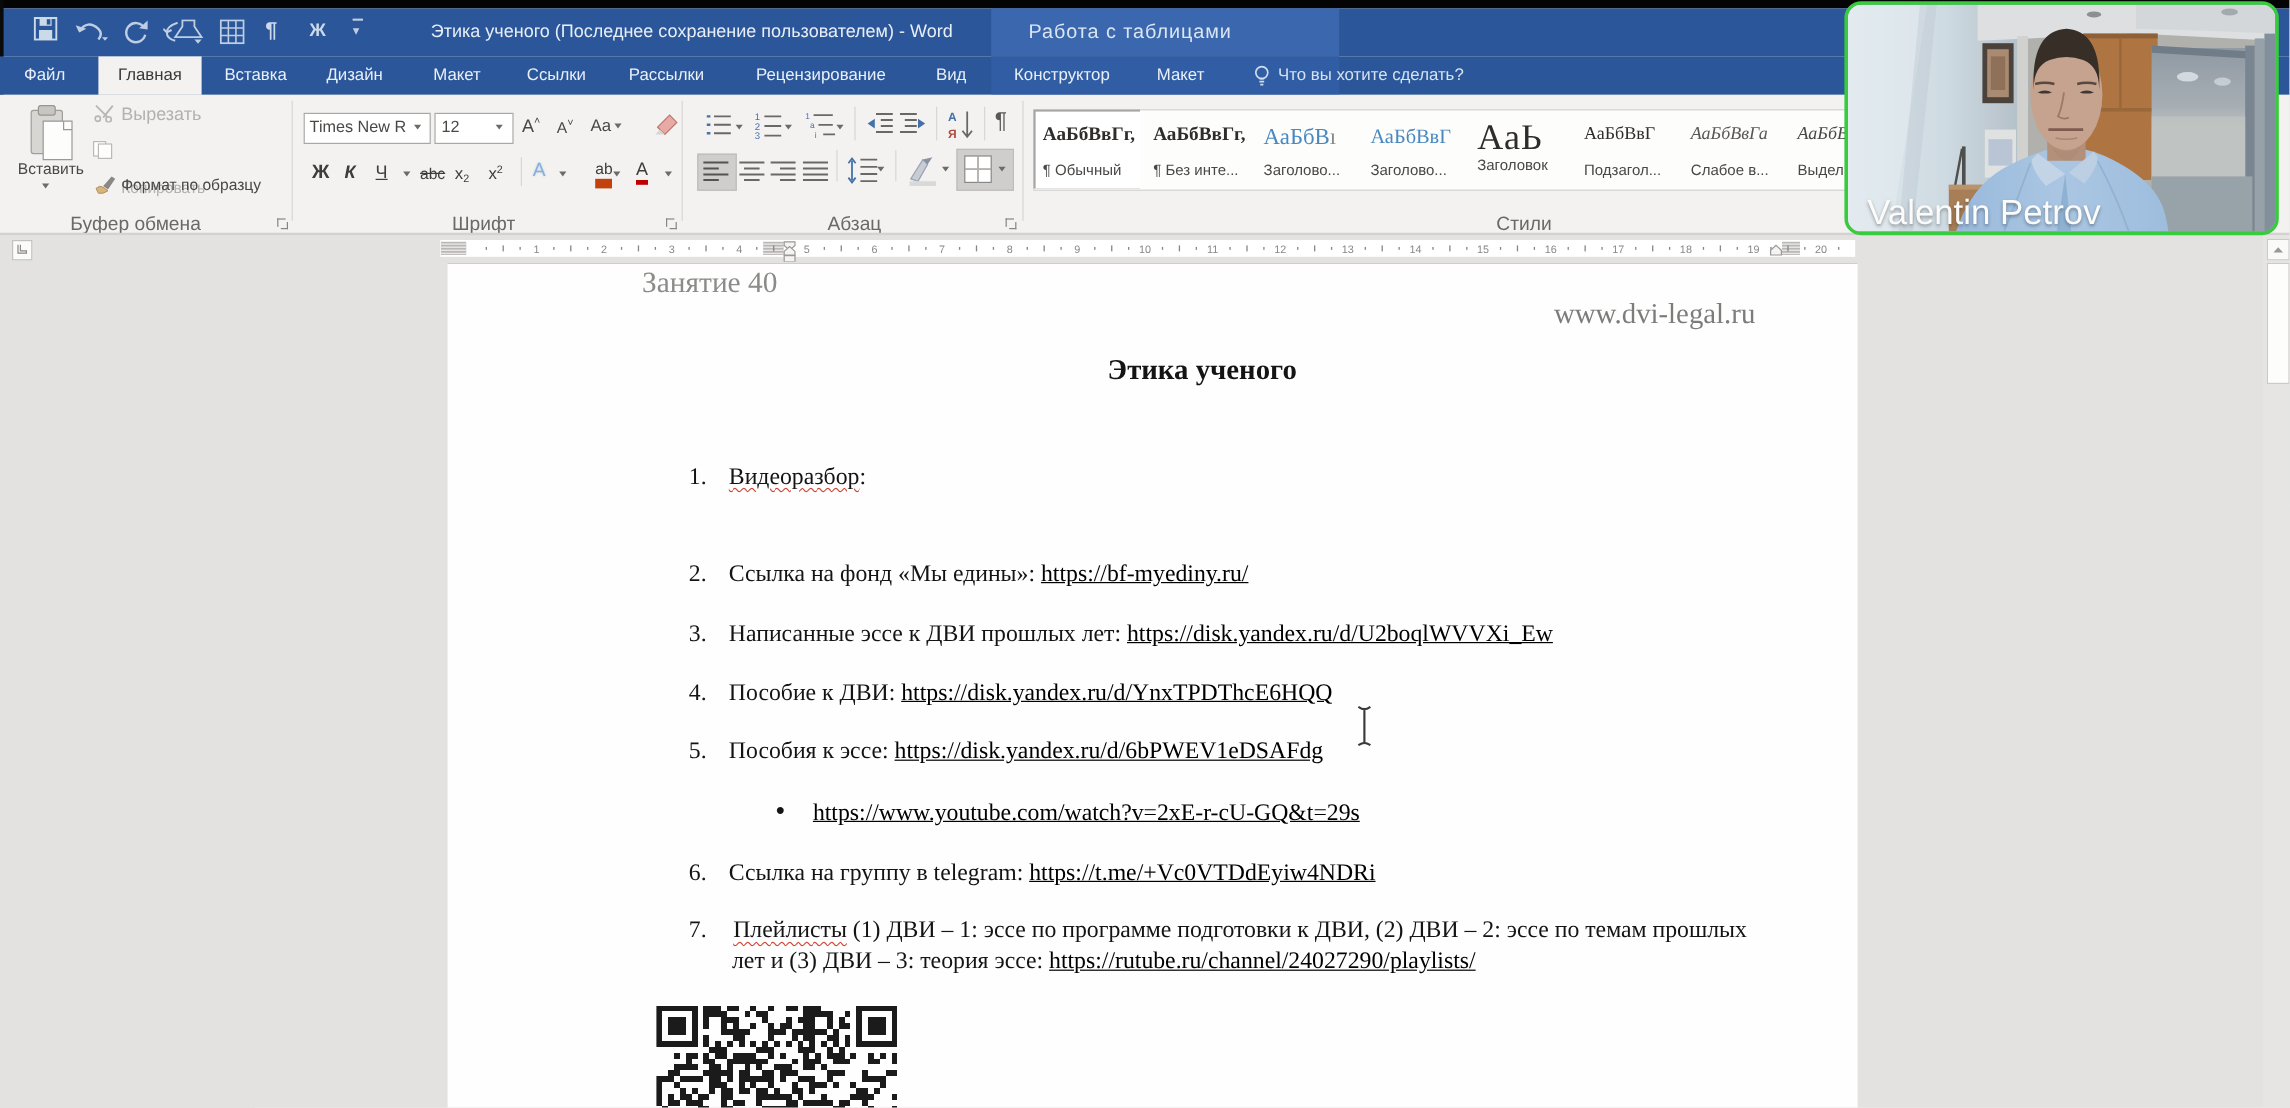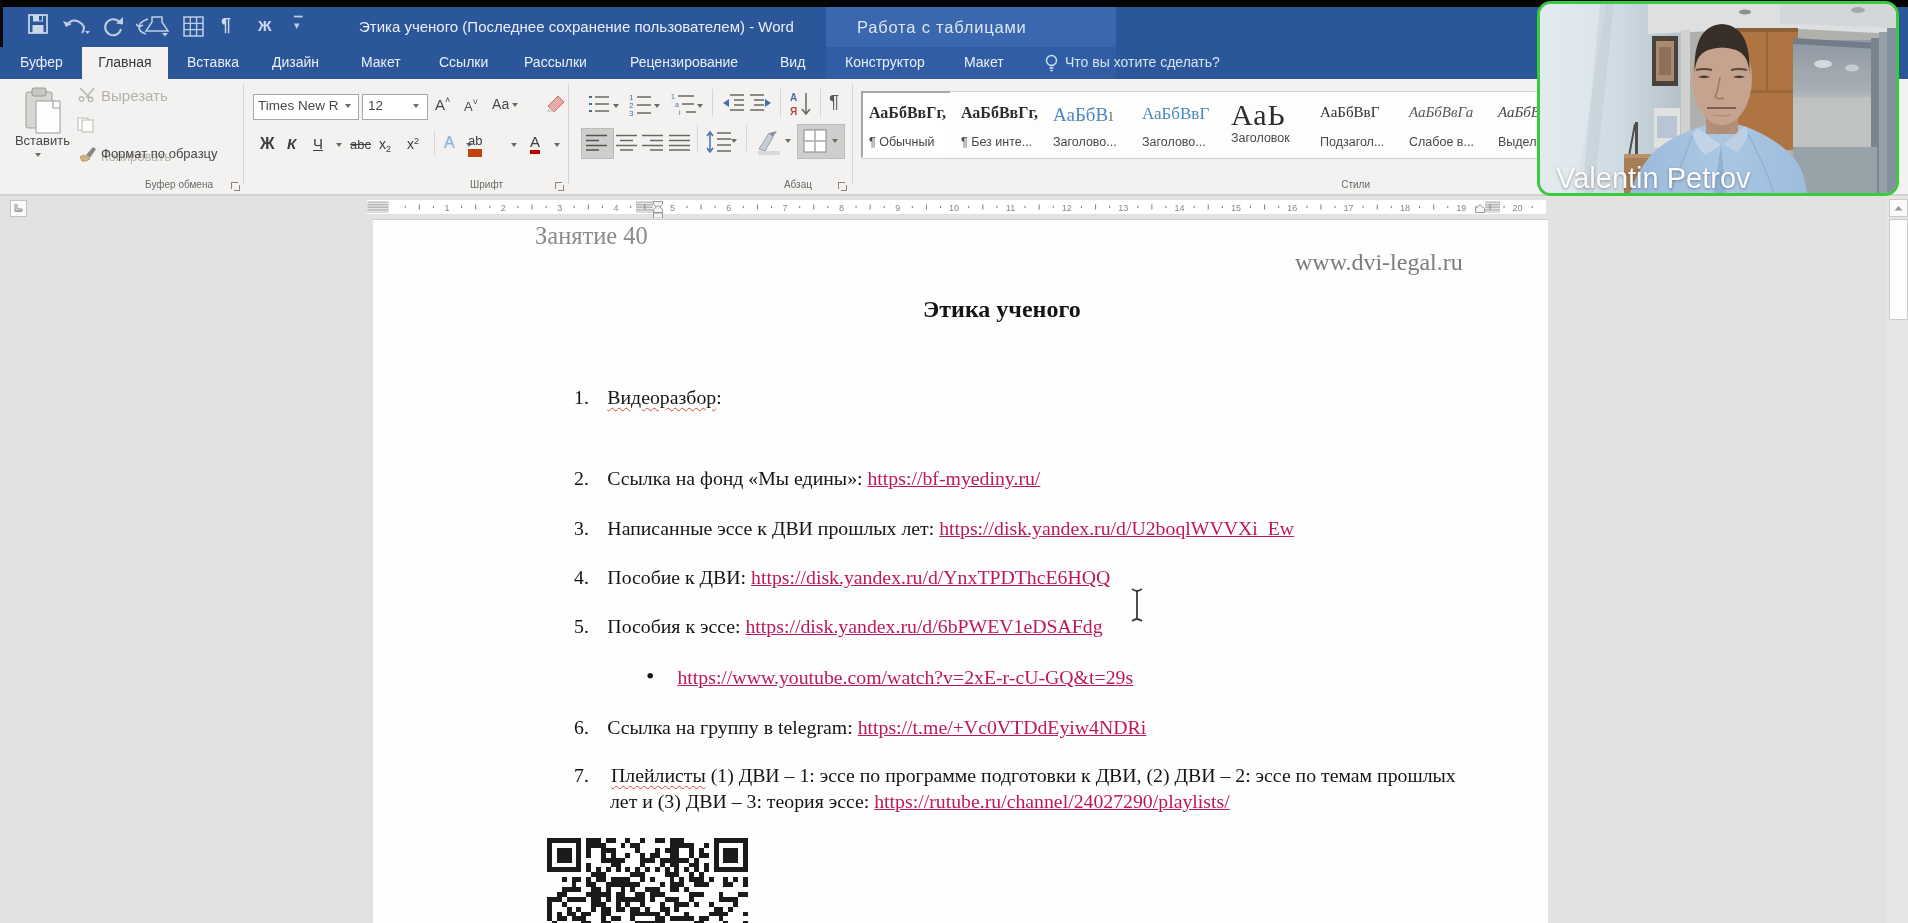--- a/index.html
+++ b/index.html
@@ -17,41 +17,41 @@
   
   #tabsrow{left:0;top:47px;width:1908px;height:32px;background:#2b579a;}
   #ctxpanel2{left:826px;top:47px;width:290px;height:32px;background:#305da4;}
   .tab{position:absolute;top:7px;font-size:14px;color:#e9eff8;white-space:nowrap;}
   #activetab{position:absolute;left:82px;top:0px;width:86px;height:32px;background:#f3f2f1;}
   #activetab span{position:absolute;left:0;right:0;top:7px;text-align:center;font-size:14px;color:#383736;}
   
   #ribbon{left:0;top:79px;width:1908px;height:115px;background:#f3f2f1;}
   #ribbonborder{left:0;top:194px;width:1908px;height:2px;background:#d4d2d0;}
   .rdiv{position:absolute;top:5px;width:1px;height:100px;background:#d8d6d4;}
-  .glabel{position:absolute;top:100px;font-size:10px;color:#6b6966;width:200px;margin-left:-100px;text-align:right;}
+  .glabel{position:absolute;top:100px;font-size:16px;color:#6b6966;width:200px;margin-left:-100px;text-align:center;}
   .launcher{position:absolute;top:103px;width:10px;height:10px;}
   .launcher:before{content:"";position:absolute;left:0;top:0;width:6px;height:6px;border-left:1px solid #88867f;border-top:1px solid #88867f;}
   .launcher:after{content:"";position:absolute;left:3px;top:3px;width:5px;height:5px;border-right:1px solid #88867f;border-bottom:1px solid #88867f;}
   .ricon{position:absolute;}
   .stcell{position:absolute;top:12px;width:89px;height:66px;overflow:hidden;}
   .stsel{position:absolute;left:0;top:0;width:89px;height:64px;border:2px solid #a8a6a4;background:#fff;}
   .st1{position:absolute;left:8px;top:13px;font-family:"Liberation Serif",serif;font-size:16px;color:#2f2d2b;white-space:nowrap;}
   .st2{position:absolute;left:8px;top:44px;font-size:12.5px;color:#4a4846;white-space:nowrap;}
   .dis{color:#b3b1ae;}
   .en{color:#4a4846;}
   .rtext{position:absolute;font-size:12.5px;white-space:nowrap;}
   .arr{display:inline-block;width:0;height:0;border-left:3.5px solid transparent;border-right:3.5px solid transparent;border-top:4px solid #6d6b68;vertical-align:middle;}
   
   #rulerstrip{left:0;top:196px;width:1908px;height:22px;background:#e3e2e0;}
   #rulerband{position:absolute;left:367px;top:4px;width:1179px;height:14px;background:#ffffff;}
   
   #docarea{left:0;top:218px;width:1908px;height:705px;background:#e3e2e0;}
   #page{position:absolute;left:373px;top:1px;width:1175px;height:704px;background:#fefefe;border-top:1px solid #cfcecc;overflow:hidden;}
   .doc{position:absolute;font-family:"Liberation Serif",serif;font-size:19.8px;color:#141414;white-space:nowrap;line-height:normal;}
-  .doc a{color:#be185d;text-decoration:underline;}
+  .doc a{color:#000000;text-decoration:underline;}
   .gray{color:#8b8b89;}
   .gap1{display:inline-block;width:18.5px;}
   .spell{text-decoration:underline wavy #d04a3a 1px;text-underline-offset:3px;}
   
   #sbtrack{left:1886px;top:196px;width:22px;height:727px;background:#e6e5e3;}
   #sbbtn{left:1889px;top:199px;width:17px;height:16px;background:#fafaf9;border:1px solid #cccbc9;}
   #sbthumb{left:1889px;top:219px;width:17px;height:99px;background:#fdfdfc;border:1px solid #cccbc9;}
   
   #webcam{left:1537px;top:1px;width:362px;height:195px;border-radius:14px;background:#8fa3ad;border:3px solid #38cb3e;box-sizing:border-box;overflow:hidden;}
   #camname{position:absolute;left:16px;top:158px;font-size:29px;color:#fbfbfb;text-shadow:0 1px 3px rgba(0,0,0,.35);}
@@ -90,21 +90,21 @@
           <path d="M1 7.3 H20 M7.3 1 V20 M13.6 1 V20 M1 13.6 H20" stroke="#bfcee2" stroke-width="1.3"></path>
         </svg>
        <div class="qat" style="position:absolute;left:221px;top:8px;font-size:18px;font-weight:bold;color:#ccd9e9;">¶</div>
        <div class="qat" style="position:absolute;left:258px;top:10px;font-size:15px;font-weight:bold;color:#ccd9e9;">Ж</div>
        <div class="qat" style="position:absolute;left:294px;top:9px;font-size:11px;color:#bfcee2;">▔<br><span style="position:relative;top:-10px;">▾</span></div>
      </div>
   </div>
   <div id="leftblack" class="abs"></div>
   <div id="tabsrow" class="abs">
      <div id="ctxpanel2" class="abs" style="left:826px;top:0;"></div>
-     <div class="tab" style="left:20px;">Буфер</div>
+     <div class="tab" style="left:20px;">Файл</div>
      <div id="activetab">
         <span>Главная</span>
       </div>
      <div class="tab" style="left:187px;">Вставка</div>
      <div class="tab" style="left:272px;">Дизайн</div>
      <div class="tab" style="left:361px;">Макет</div>
      <div class="tab" style="left:439px;">Ссылки</div>
      <div class="tab" style="left:524px;">Рассылки</div>
      <div class="tab" style="left:630px;">Рецензирование</div>
      <div class="tab" style="left:780px;">Вид</div>
@@ -164,21 +164,21 @@
     <div class="rtext" style="left:260px;top:56px;font-size:16px;font-weight:bold;color:#3f3d3b;">Ж</div>
     <div class="rtext" style="left:287px;top:56px;font-size:15px;font-style:italic;font-weight:bold;color:#3f3d3b;">К</div>
     <div class="rtext" style="left:313px;top:56px;font-size:15px;color:#3f3d3b;text-decoration:underline;">Ч</div>
     <div class="arr" style="position:absolute;left:336px;top:64px;"></div>
     <div class="rtext" style="left:350px;top:58px;font-size:13px;color:#3f3d3b;text-decoration:line-through;">abc</div>
     <div class="rtext" style="left:379px;top:57px;font-size:14px;color:#3f3d3b;">x<span style="font-size:9px;vertical-align:-3px;">2</span></div>
     <div class="rtext" style="left:407px;top:57px;font-size:14px;color:#3f3d3b;">x<span style="font-size:9px;vertical-align:5px;">2</span></div>
     <div style="position:absolute;left:434px;top:52px;width:1px;height:24px;background:#d8d6d4;"></div>
     <div class="rtext" style="left:444px;top:55px;font-size:16px;color:#8ab0d8;text-shadow:0 0 2px #b8d0e8;">А</div>
     <div class="arr" style="position:absolute;left:466px;top:64px;"></div>
-    <div class="rtext" style="left:468px;top:54px;font-size:13px;color:#3f3d3b;border-bottom:8px solid #c2410c;padding-bottom:1px;">ab</div>
+    <div class="rtext" style="left:496px;top:54px;font-size:13px;color:#3f3d3b;border-bottom:8px solid #c2410c;padding-bottom:1px;">ab</div>
     <div class="arr" style="position:absolute;left:511px;top:64px;"></div>
     <div class="rtext" style="left:530px;top:54px;font-size:15px;color:#3f3d3b;border-bottom:4px solid #c00000;padding-bottom:0px;">А</div>
     <div class="arr" style="position:absolute;left:554px;top:64px;"></div>
     <div class="glabel" style="left:403px;">Шрифт</div>
     <div class="launcher" style="left:555px;"></div>
 
     <svg class="ricon" style="left:588px;top:15px;" width="22" height="20" viewBox="0 0 22 20">
         <g stroke="#4472a8" stroke-width="2">
           <path d="M1 3 h3 M1 10 h3 M1 17 h3"></path>
         </g>

